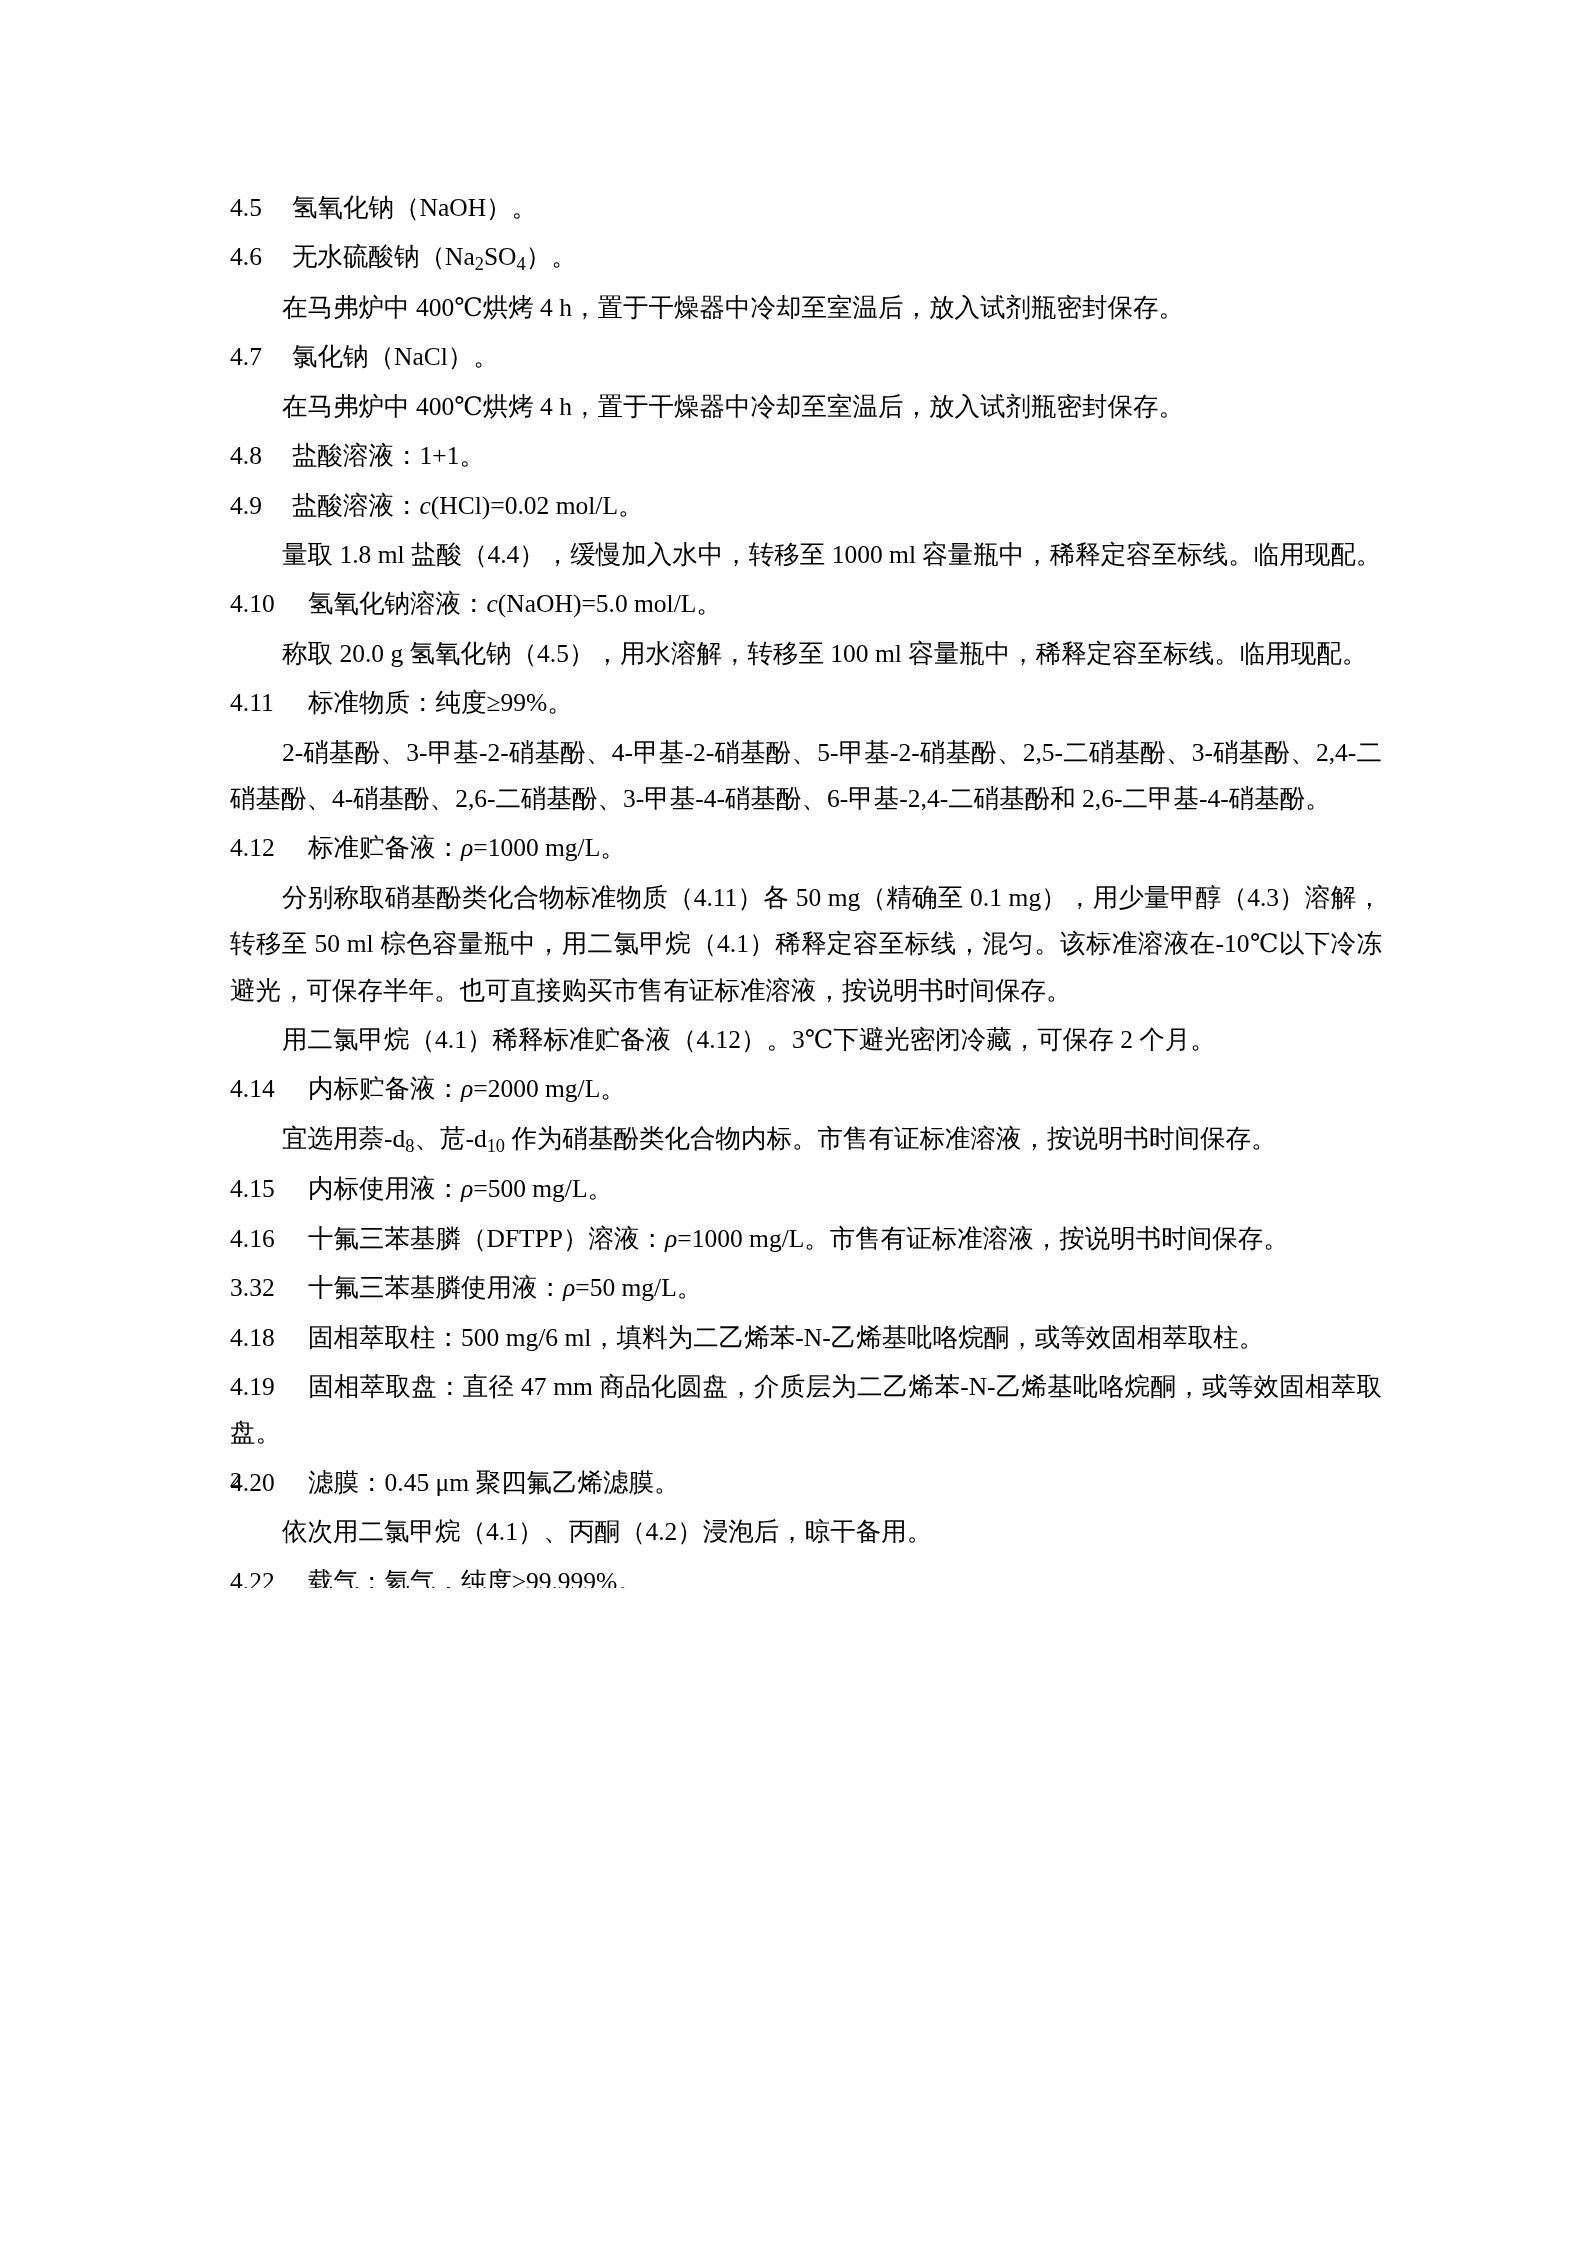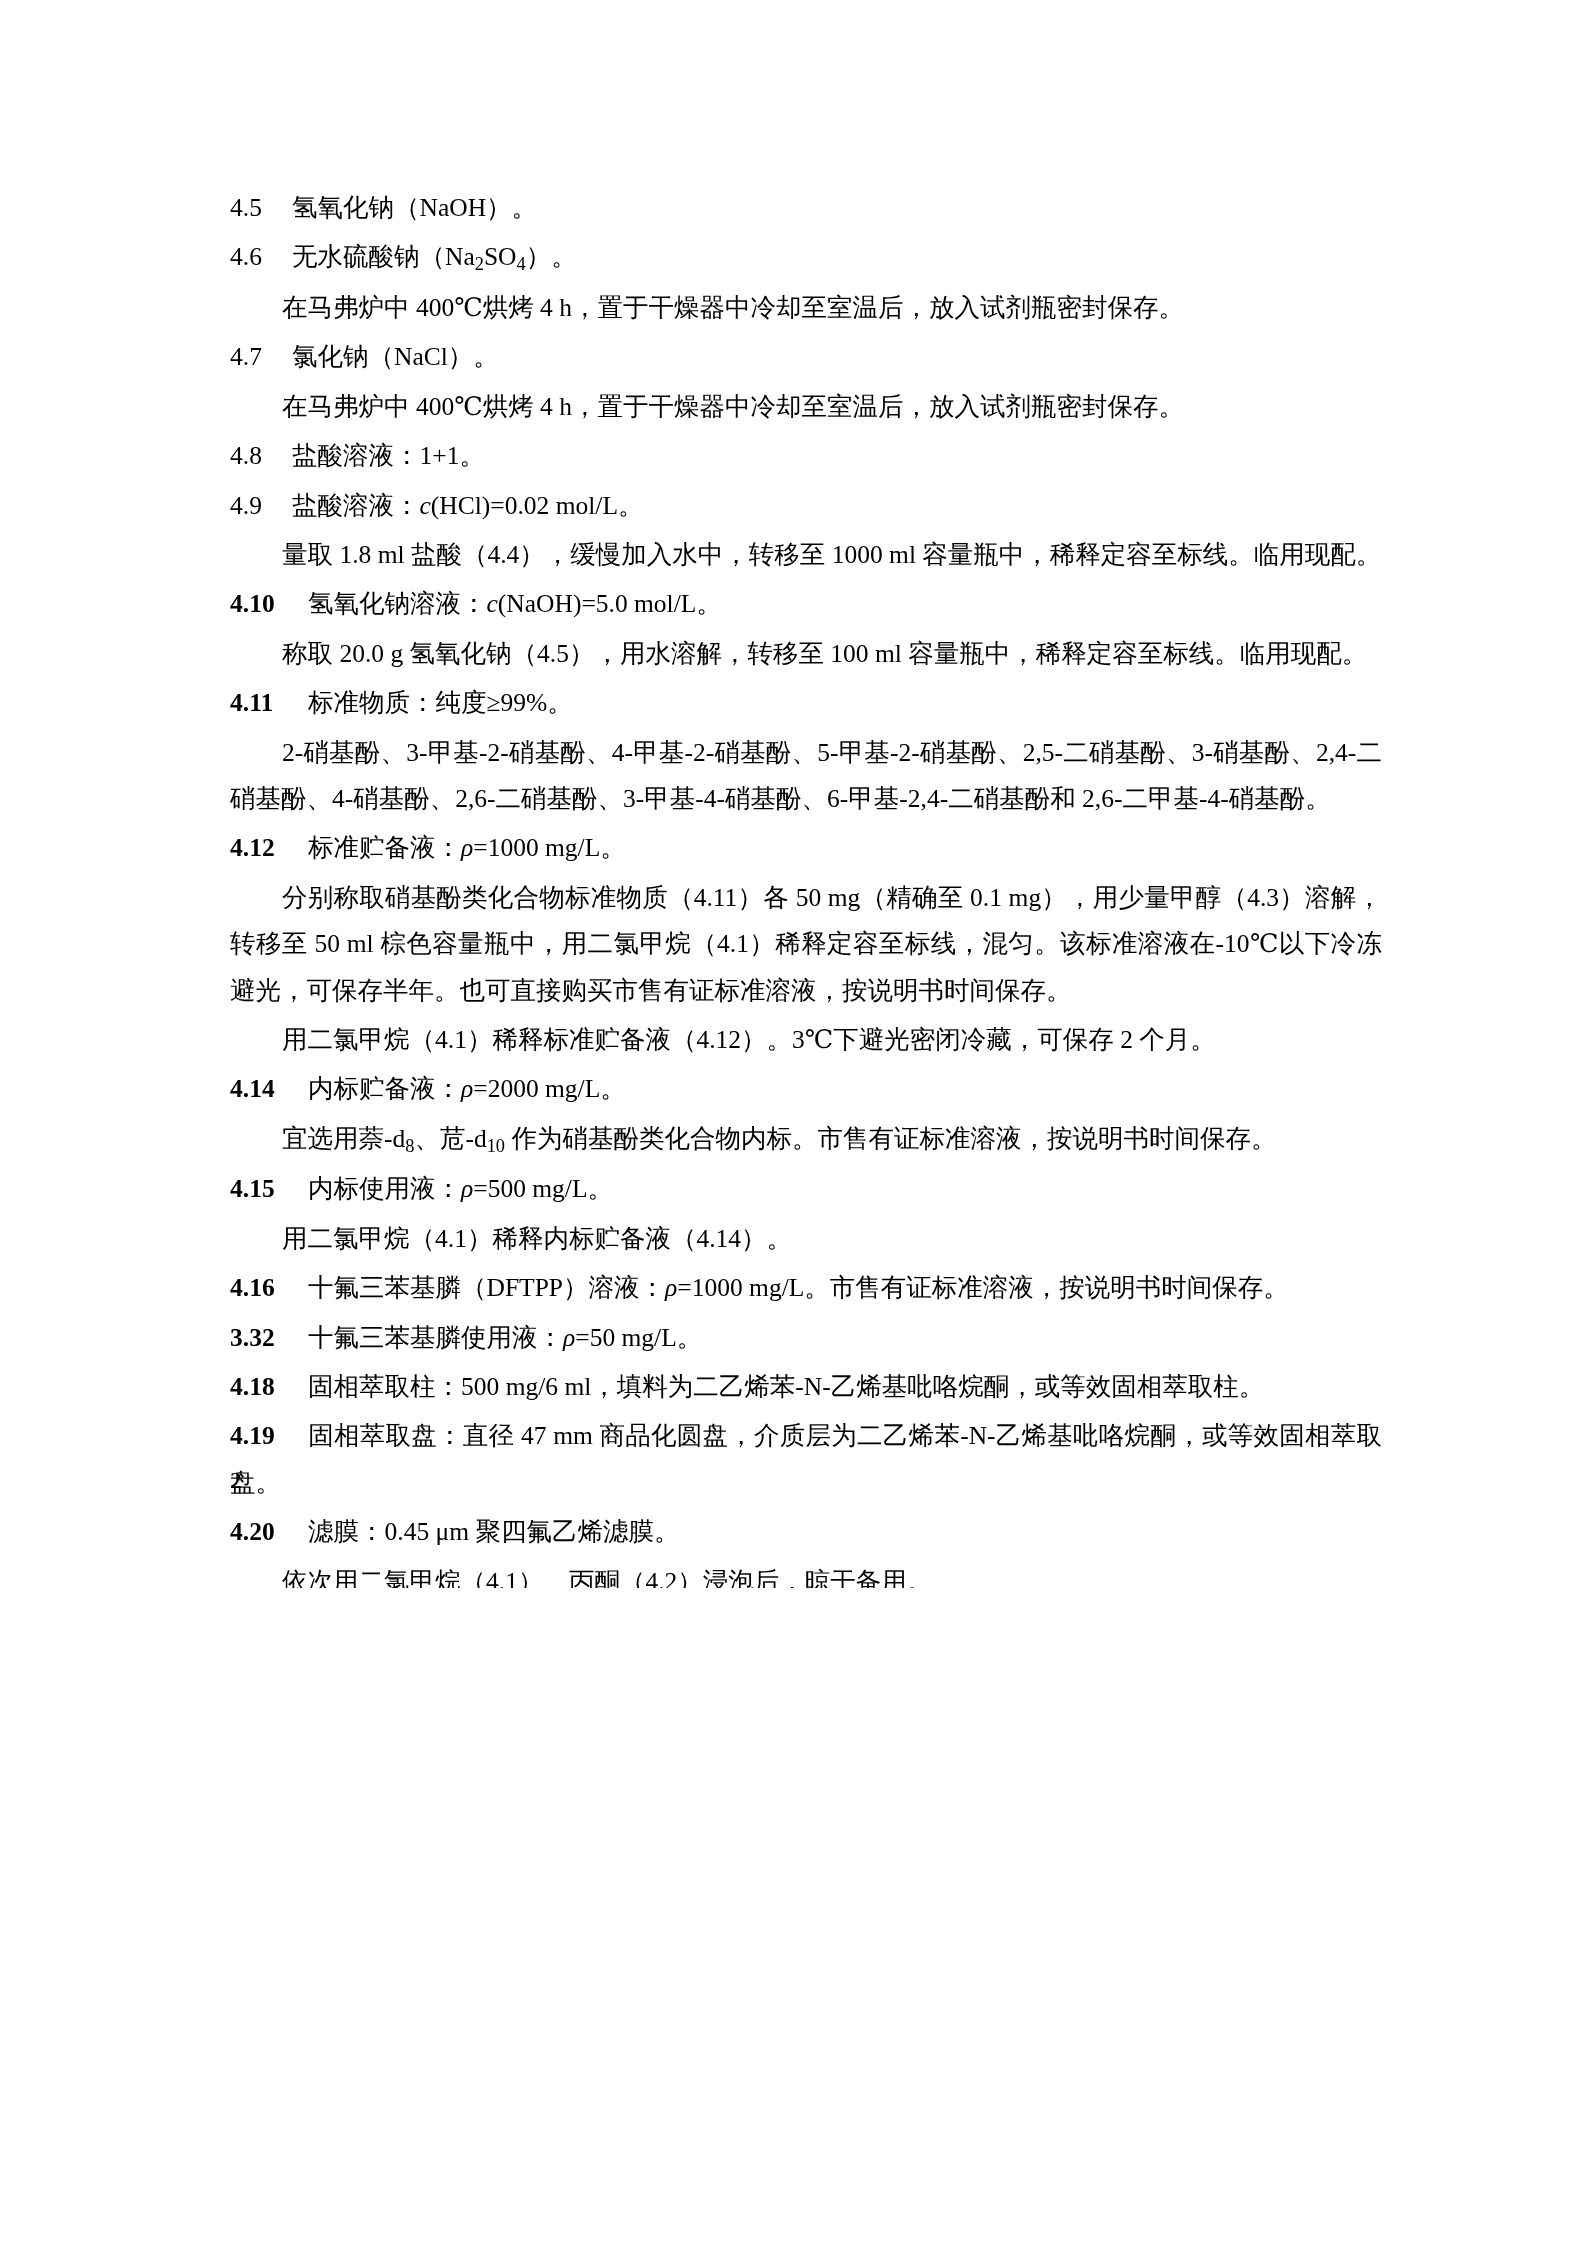--- a/index.html
+++ b/index.html
@@ -27,21 +27,20 @@
   }
   .item {
     margin: 0 0 3px 0;
   }
   .num {
     display: inline-block;
     min-width: 62px;
   }
   .num.wide {
     min-width: 78px;
-    font-weight: bold;
   }
   .body-para {
     text-indent: 52px;
     margin: 0 0 3px 0;
   }
   .hang {
     margin: 0 0 3px 0;
   }
   .ital {
     font-style: italic;
@@ -95,21 +94,20 @@
       </div>
       <div class="item">
         <p class="body-para">用二氯甲烷（4.1）稀释标准贮备液（4.12）。3℃下避光密闭冷藏，可保存 2 个月。</p>
       </div>
       <div class="item">
         <p class="hang"><span class="num wide">4.14</span><span>内标贮备液：<span class="ital">ρ</span>=2000 mg/L。</span></p>
         <p class="body-para">宜选用萘-d<sub>8</sub>、苊-d<sub>10</sub> 作为硝基酚类化合物内标。市售有证标准溶液，按说明书时间保存。</p>
       </div>
       <div class="item">
         <p class="hang"><span class="num wide">4.15</span><span>内标使用液：<span class="ital">ρ</span>=500 mg/L。</span></p>
-        <p class="body-para">用二氯甲烷（4.1）稀释内标贮备液（4.14）。</p>
       </div>
       <div class="item">
         <p class="hang"><span class="num wide">4.16</span><span>十氟三苯基膦（DFTPP）溶液：<span class="ital">ρ</span>=1000 mg/L。市售有证标准溶液，按说明书时间保存。</span></p>
       </div>
       <div class="item">
         <p class="hang"><span class="num wide">3.32</span><span>十氟三苯基膦使用液：<span class="ital">ρ</span>=50 mg/L。</span></p>
       </div>
       <div class="item">
         <p class="hang"><span class="num wide">4.18</span><span>固相萃取柱：500 mg/6 ml，填料为二乙烯苯-N-乙烯基吡咯烷酮，或等效固相萃取柱。</span></p>
       </div>

